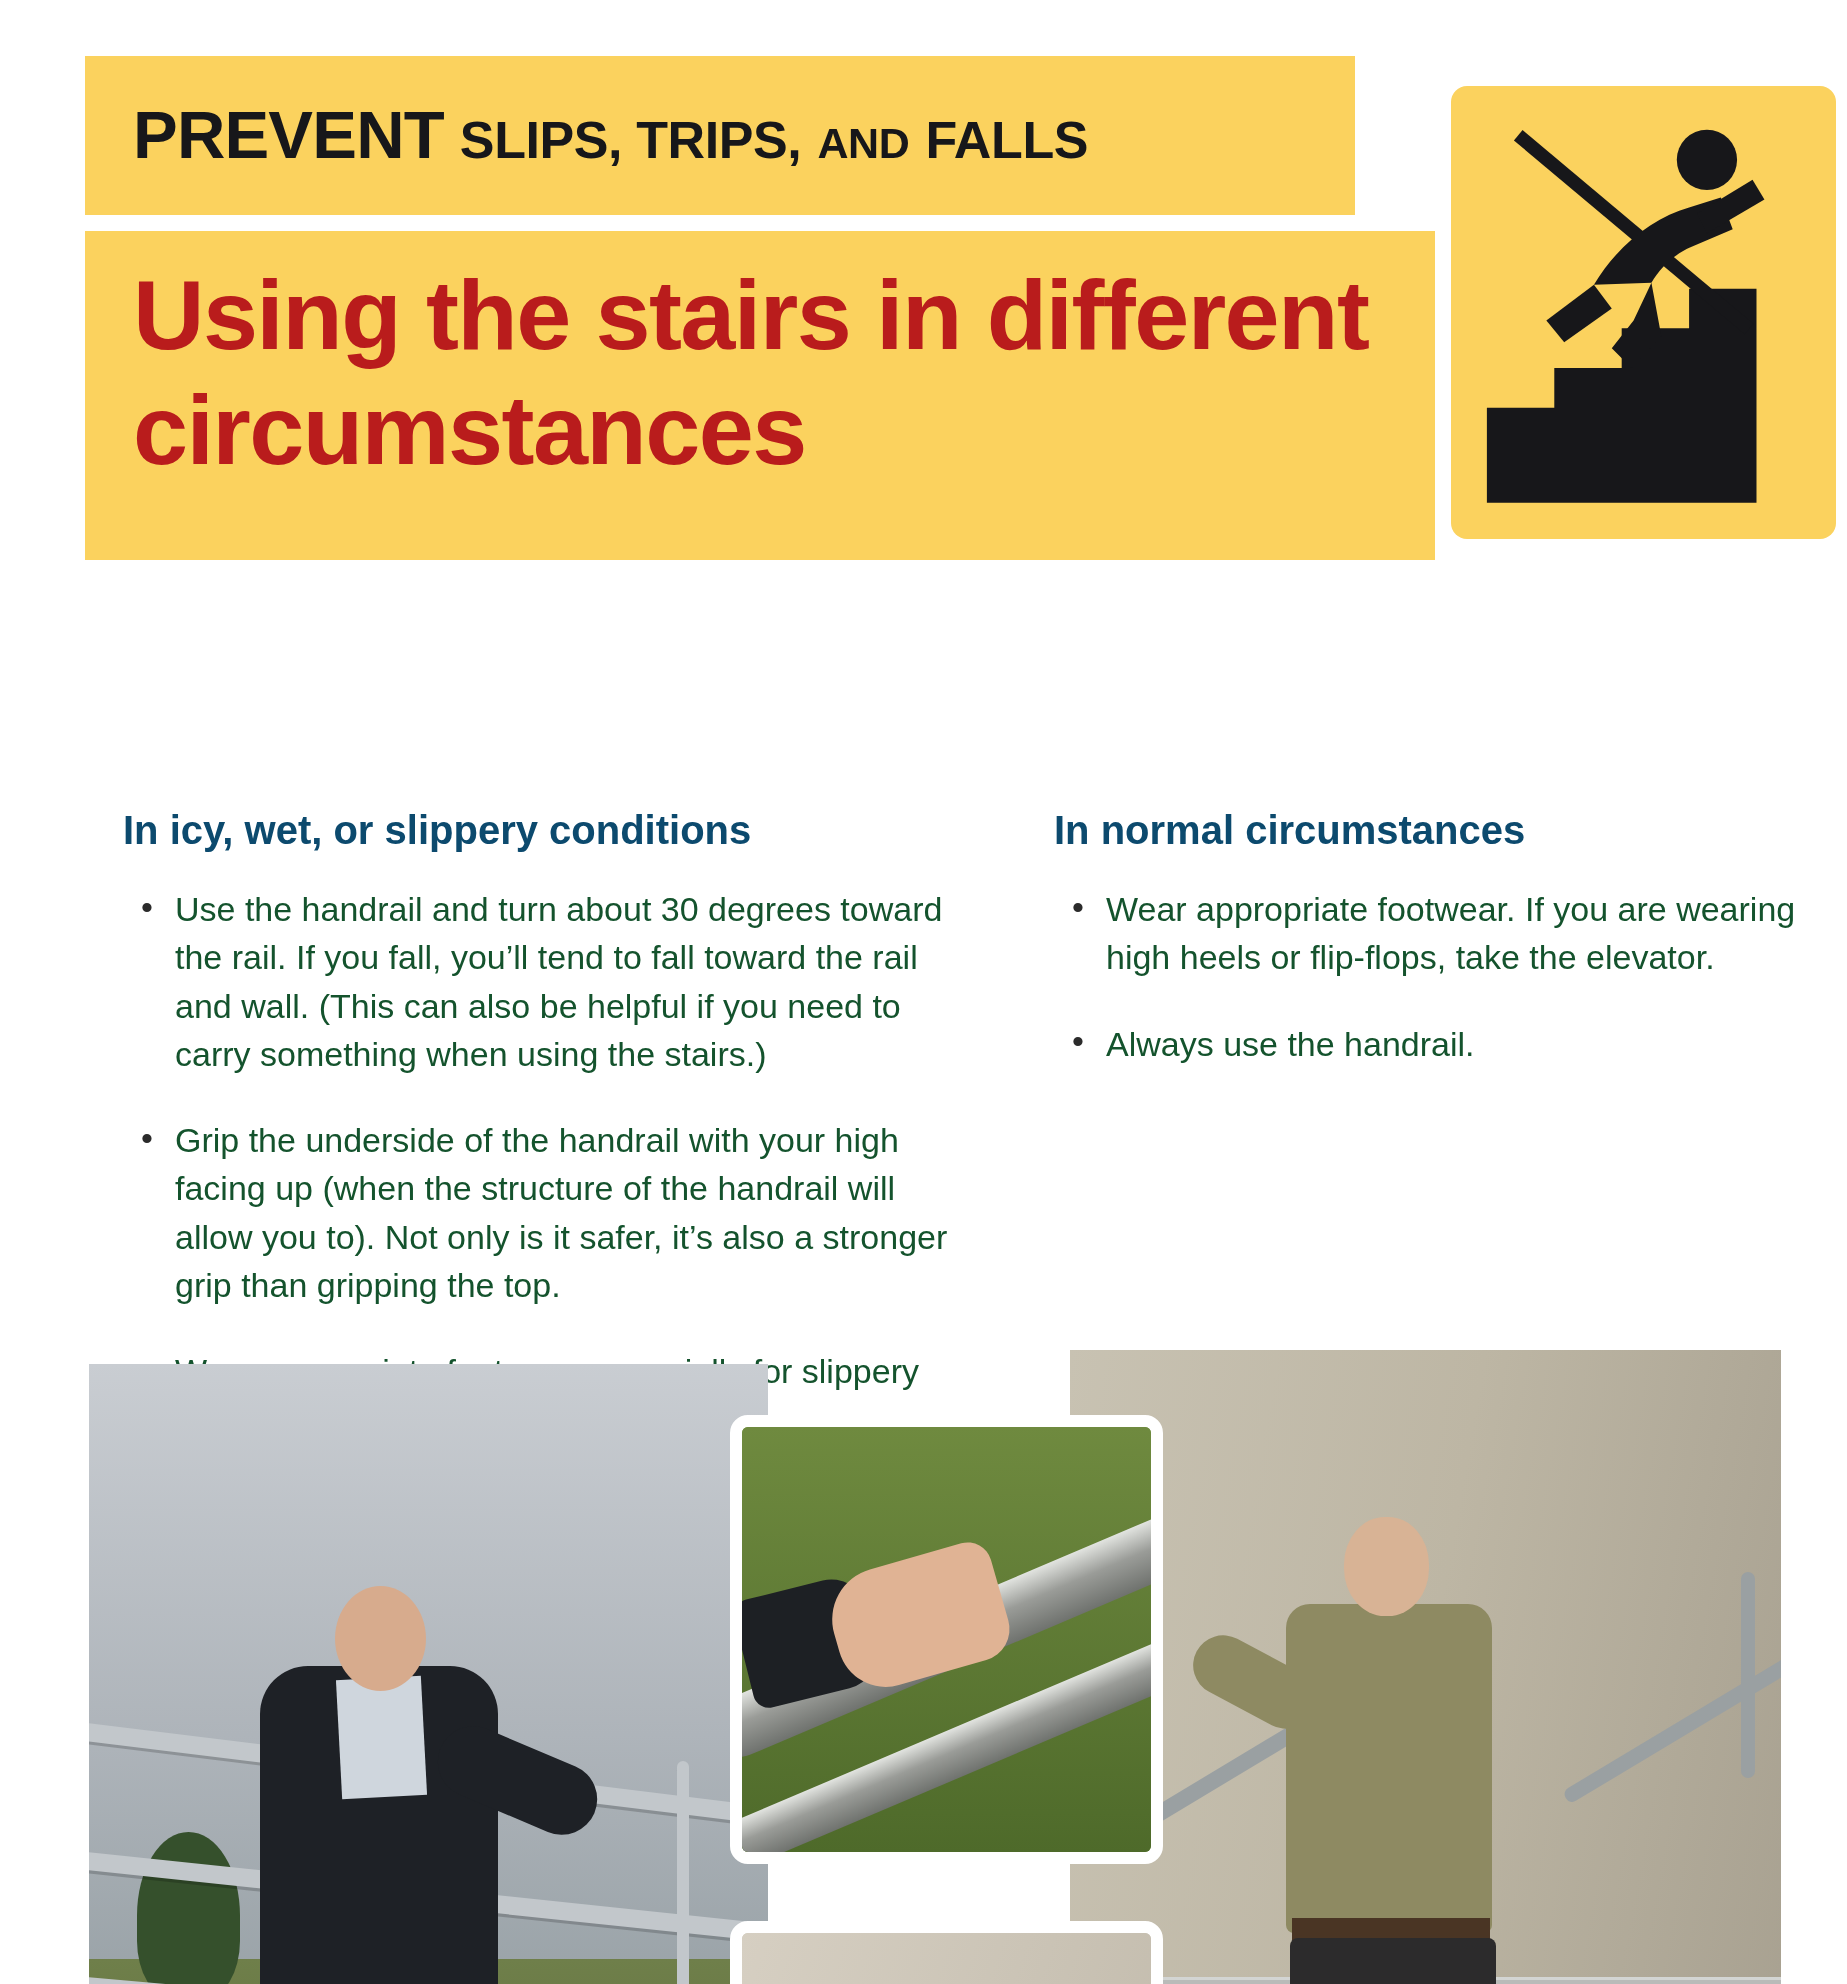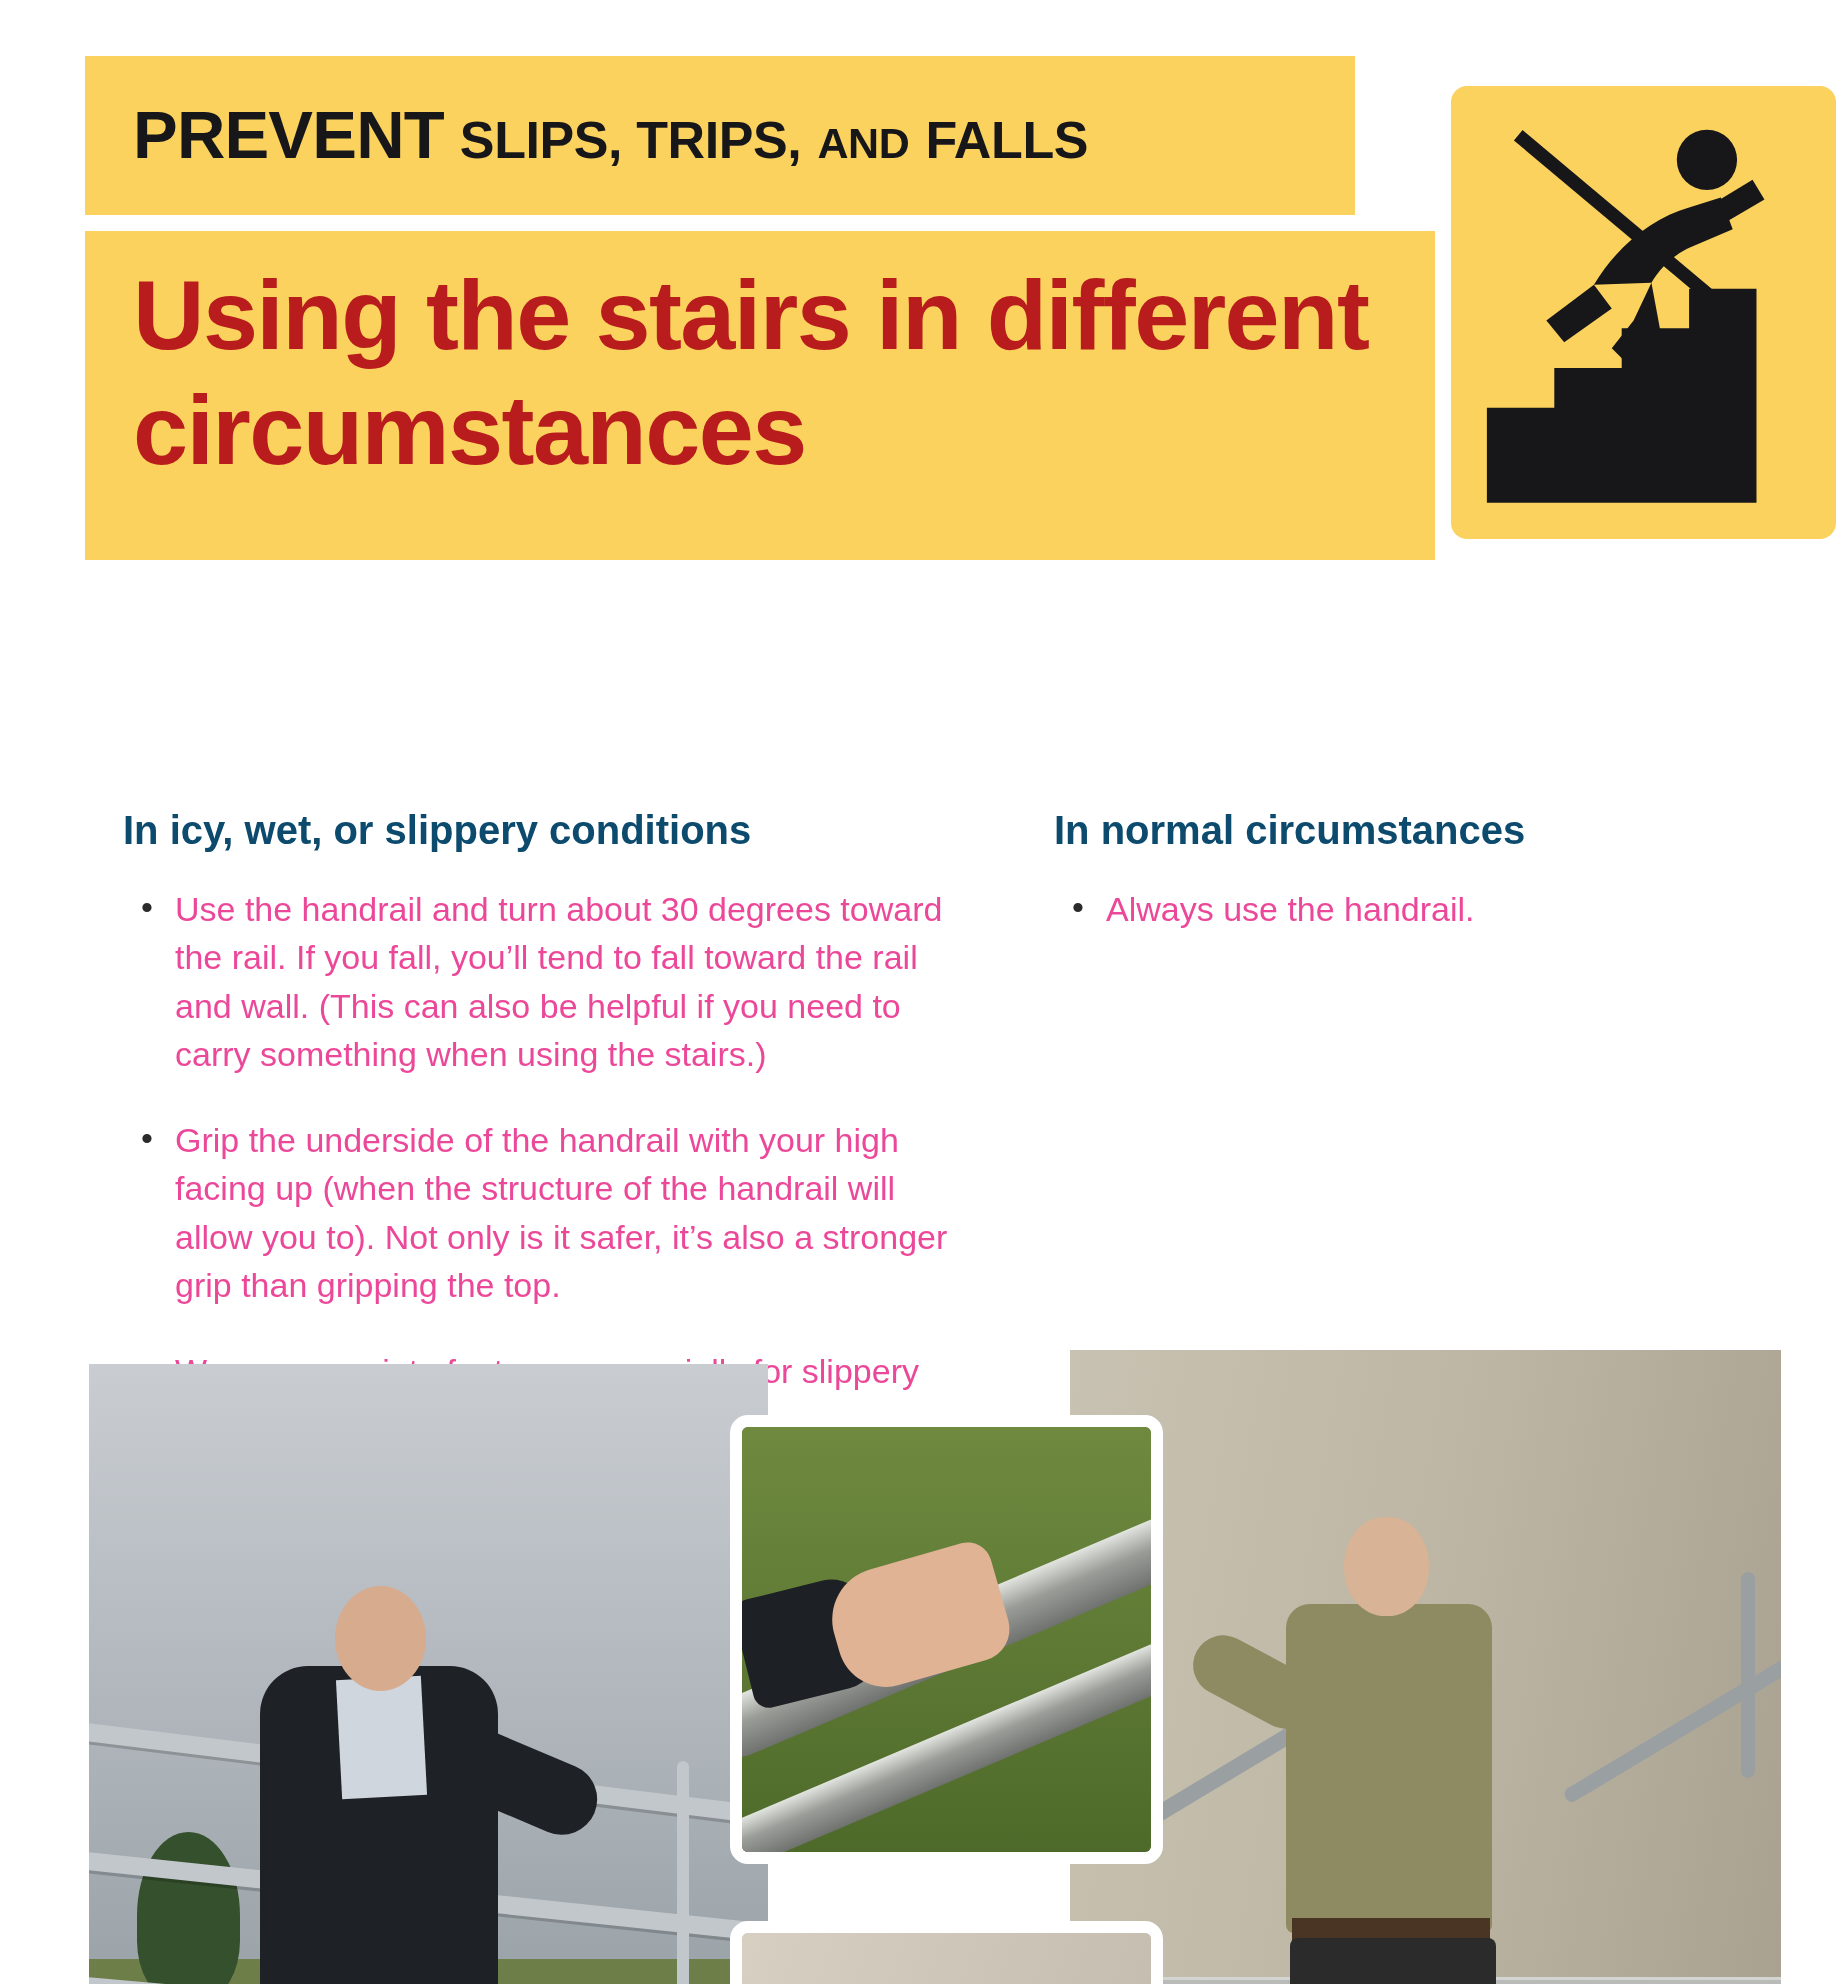--- a/index.html
+++ b/index.html
@@ -104,21 +104,21 @@
     color: #0c4a6e;
     margin-bottom: 32px;
   }
   ul.bullets { list-style: none; margin: 0; padding: 0; }
   ul.bullets li {
     position: relative;
     padding-left: 52px;
     margin-bottom: 38px;
     font-size: 34px;
     line-height: 1.42;
-    color: #ec4899;
+    color: #14532d;
   }
   ul.bullets li:before {
     content: "\2022";
     position: absolute;
     left: 18px;
     top: -2.4px;
     font-size: 34px;
     color: #2b2b2b;
   }
 
@@ -258,20 +258,21 @@
     <ul class="bullets">
       <li>Use the handrail and turn about 30 degrees toward the rail. If you fall, you’ll tend to fall toward the rail and wall. (This can also be helpful if you need to carry something when using the stairs.)</li>
       <li>Grip the underside of the handrail with your high facing up (when the structure of the handrail will allow you to). Not only is it safer, it’s also a stronger grip than gripping the top.</li>
       <li>Wear appropriate footwear, especially for slippery conditions.</li>
     </ul>
   </div>
 
   <div class="col col-right">
     <div class="col-head">In normal circumstances</div>
     <ul class="bullets">
+      <li>Wear appropriate footwear. If you are wearing high heels or flip-flops, take the elevator.</li>
       <li>Always use the handrail.</li>
     </ul>
   </div>
 
   <div class="photo-left">
     <div class="sky"></div>
     <div class="grass-l"></div>
     <div class="tree1"></div>
     <div class="tree2"></div>
 

